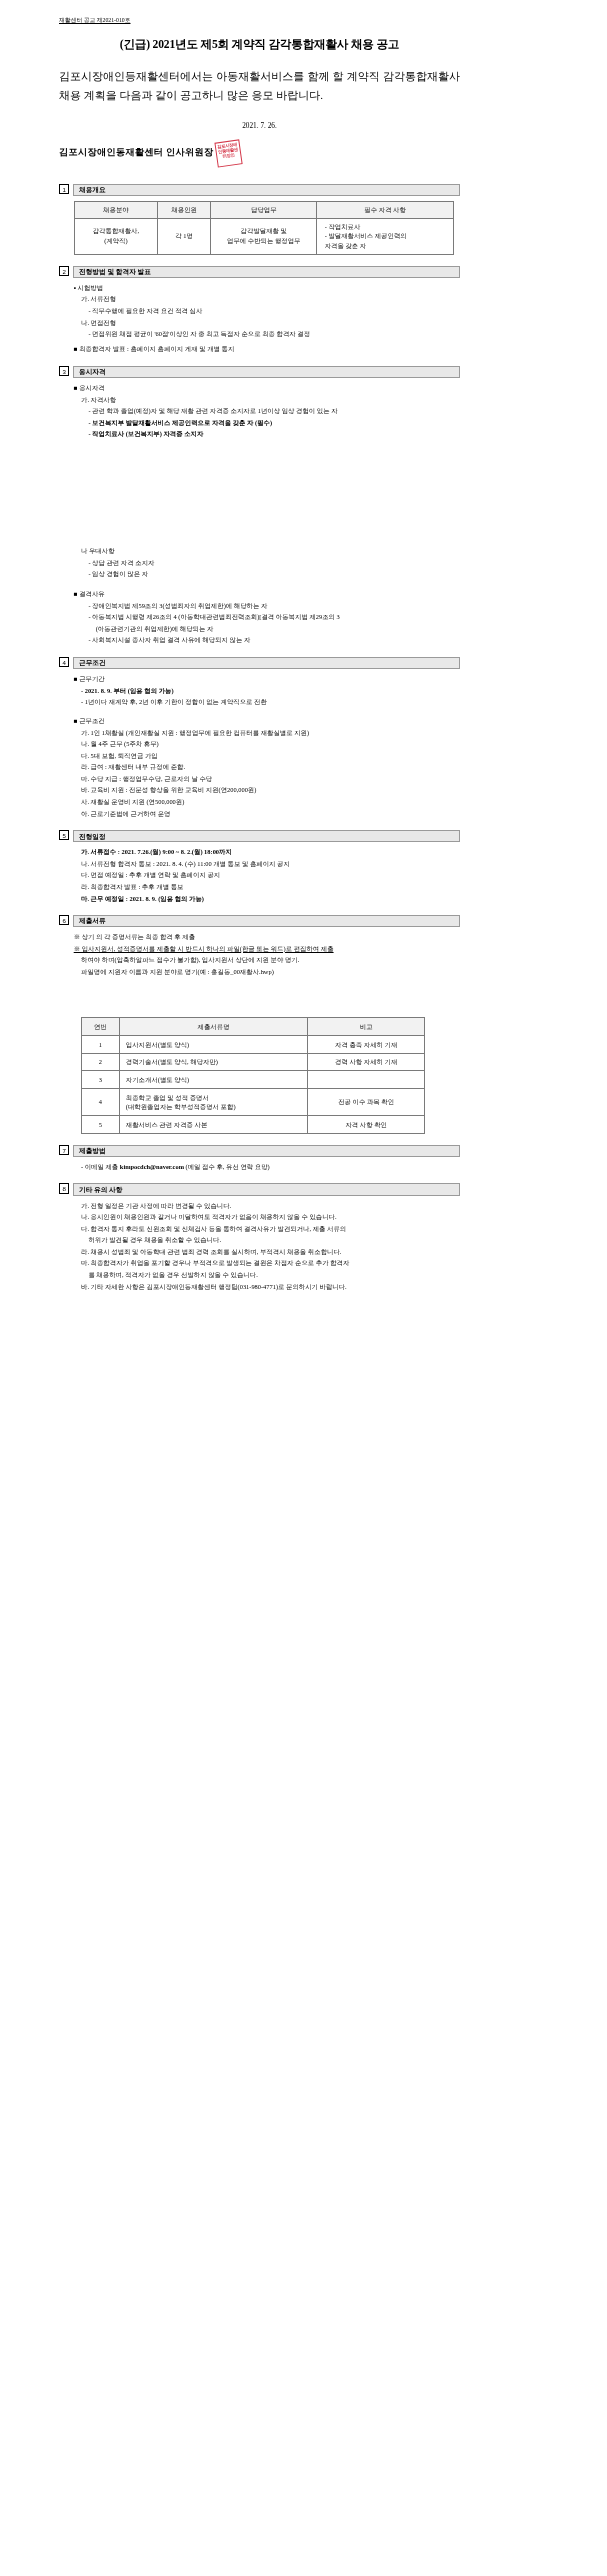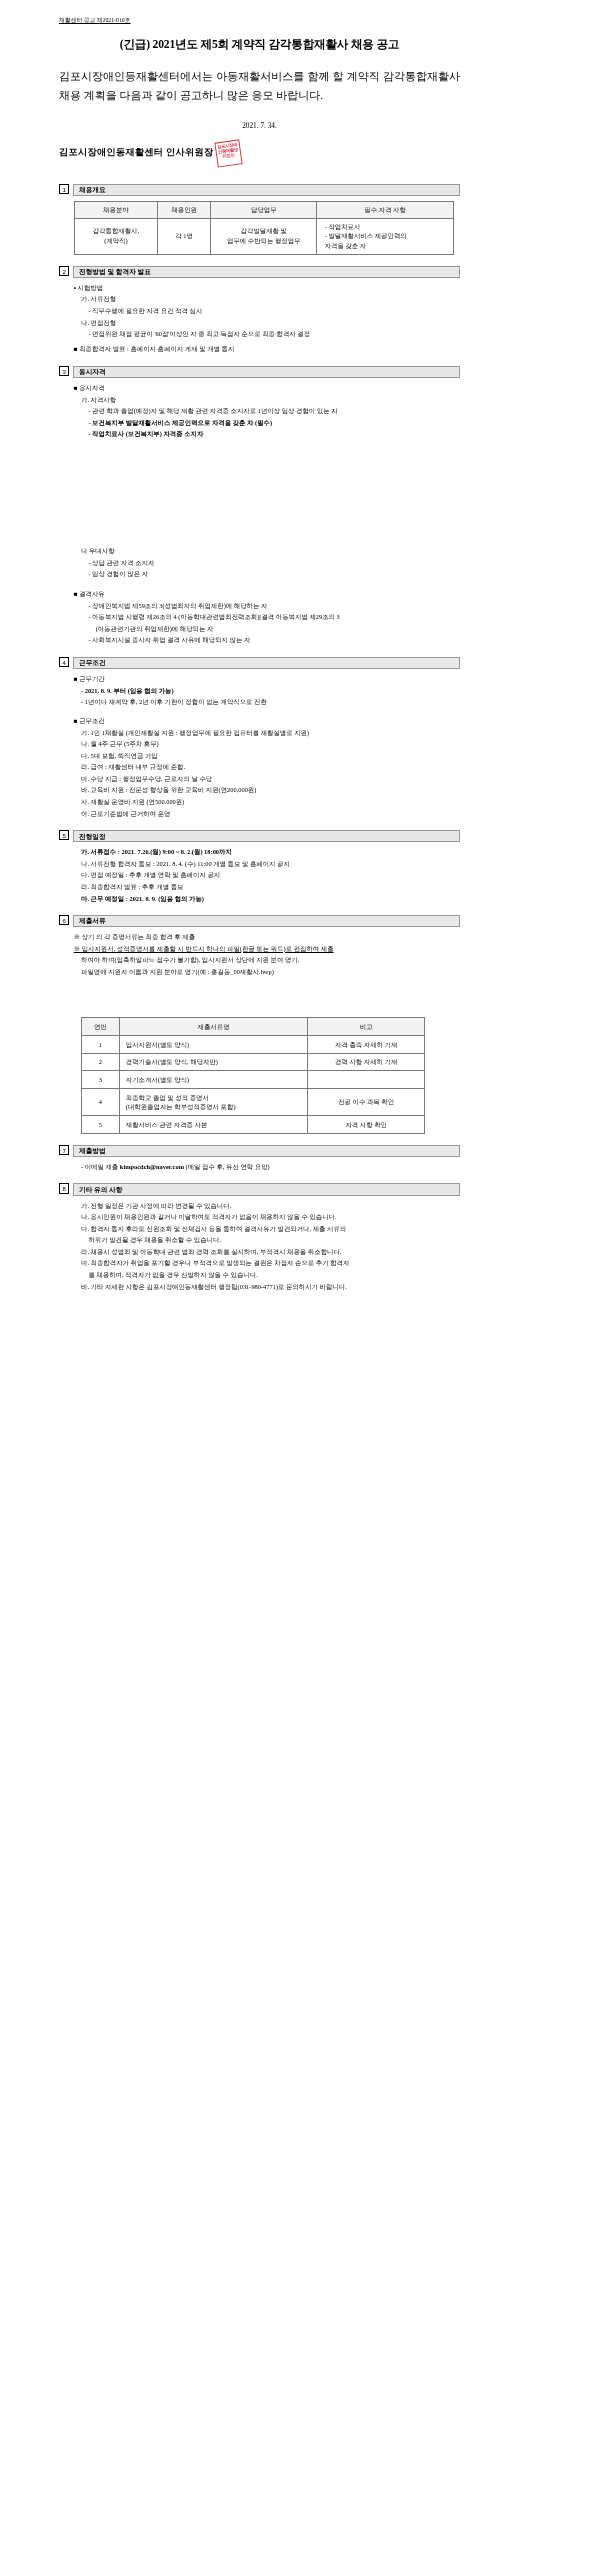--- a/index.html
+++ b/index.html
@@ -140,21 +140,21 @@
 <body>
 
 <div class="page">
 
   <div class="doc-code">재활센터 공고 제2021-010호</div>
 
   <h1 class="title">(긴급) 2021년도 제5회 계약직 감각통합재활사 채용 공고</h1>
 
   <p class="intro">김포시장애인등재활센터에서는 아동재활서비스를 함께 할 계약직 감각통합재활사 채용 계획을 다음과 같이 공고하니 많은 응모 바랍니다.</p>
 
-  <div class="date-line">2021. 7. 34.</div>
+  <div class="date-line">2021. 7. 26.</div>
 
   <div class="issuer-row">
     <span class="issuer">김포시장애인동재활센터 인사위원장</span>
     <span class="stamp">김포시장애인동재활센터장인</span>
   </div>
 
   <div class="sec-head">
     <div class="sec-num">1</div>
     <div class="sec-title">채용개요</div>
   </div>

